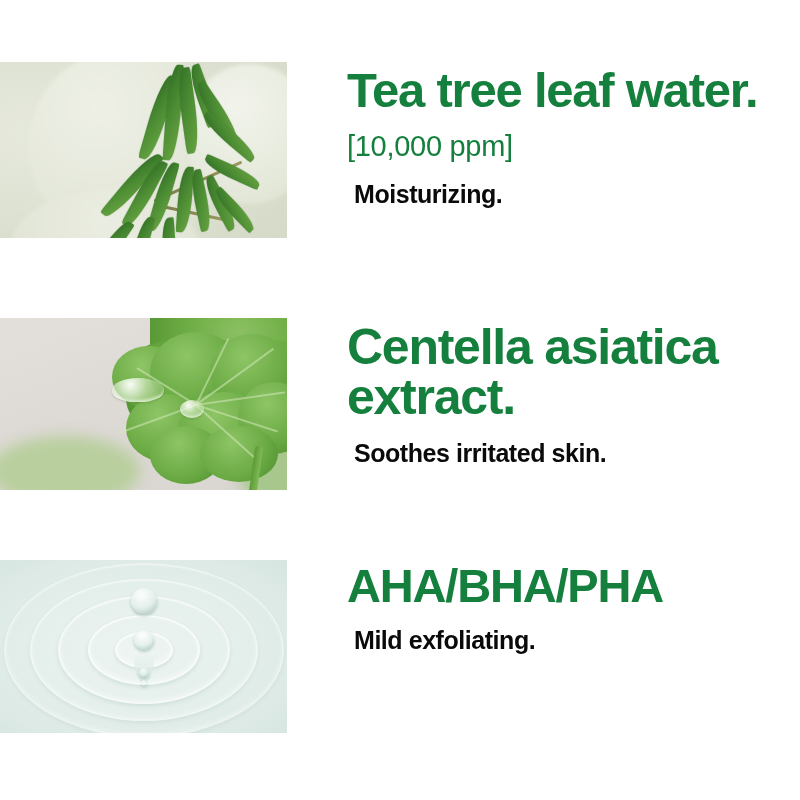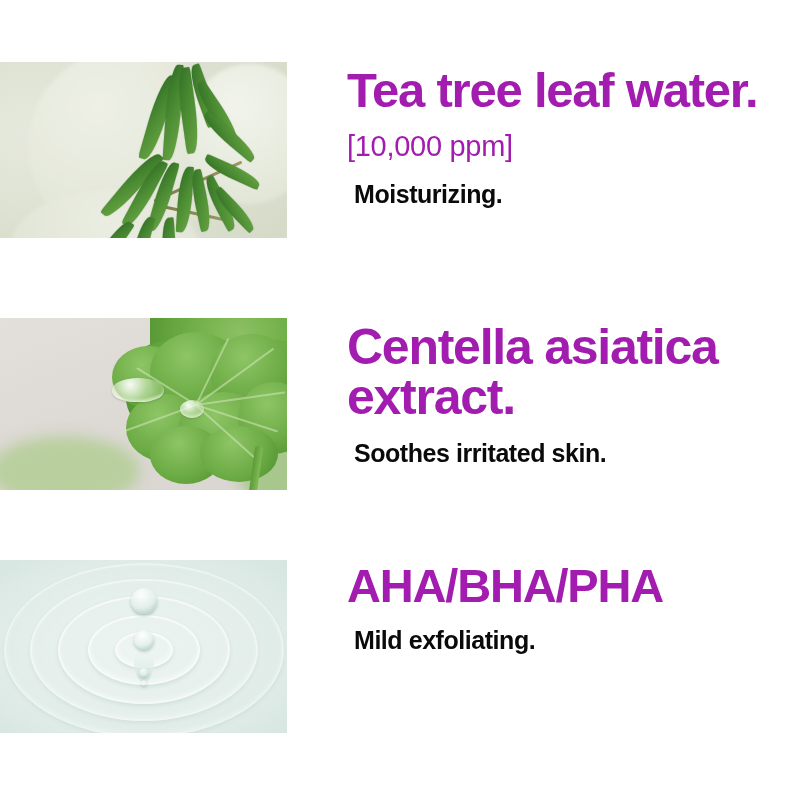--- a/index.html
+++ b/index.html
@@ -133,21 +133,21 @@
 
   
   .text-block {
     position: absolute;
     left: 347px;
     top: 0;
     right: 4px;
   }
 
   .headline {
-    color: #a21caf;
+    color: #15803d;
     font-weight: 700;
     letter-spacing: -0.025em;
     margin: 0;
     line-height: 1.0;
   }
   .headline .amount {
     font-weight: 400;
     letter-spacing: -0.01em;
     white-space: nowrap;
   }

